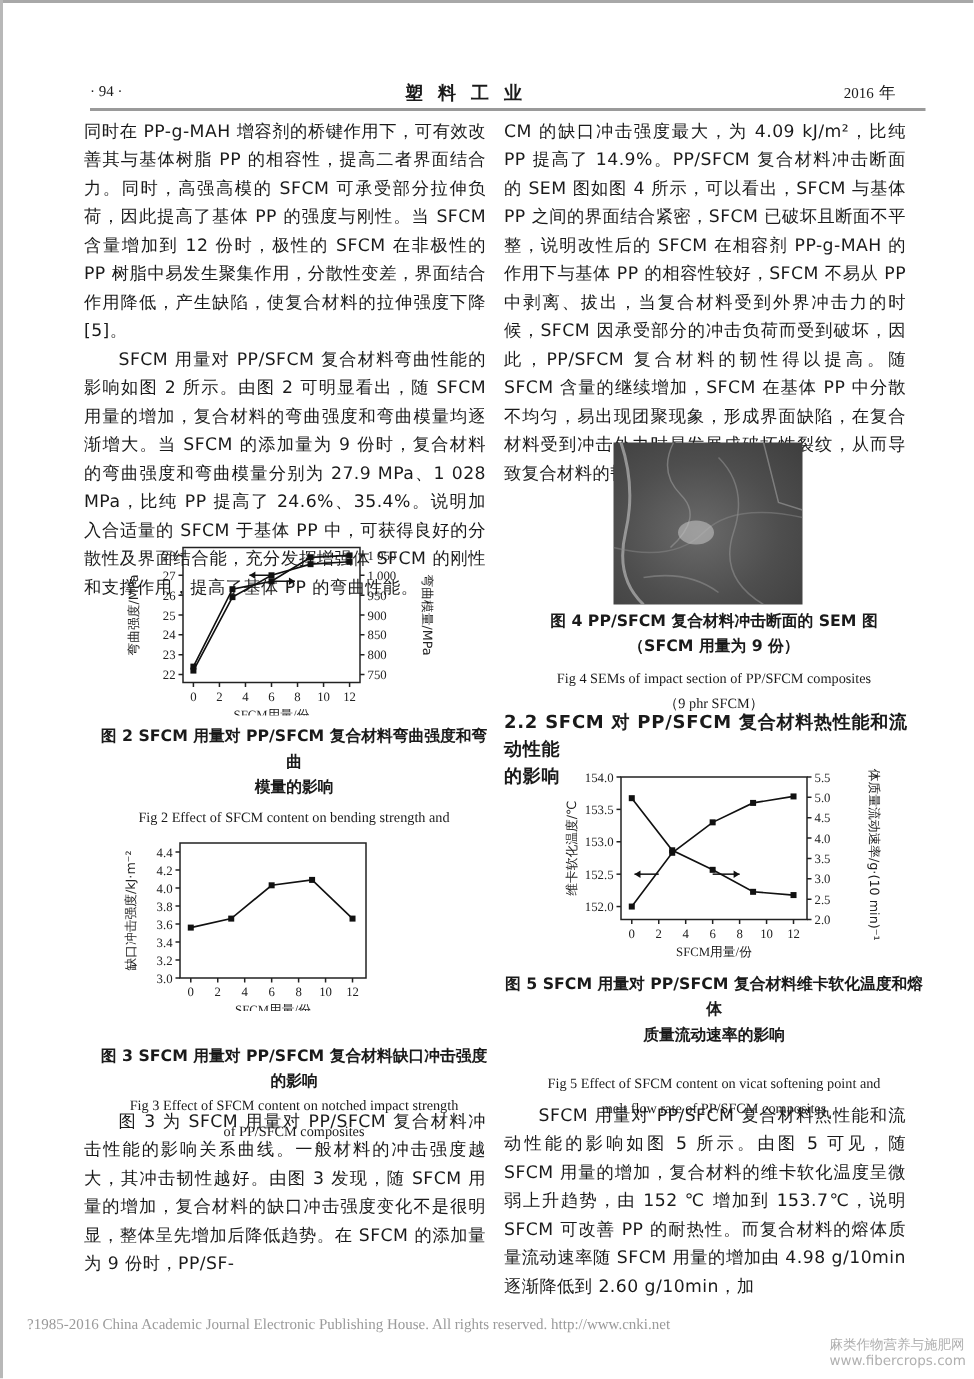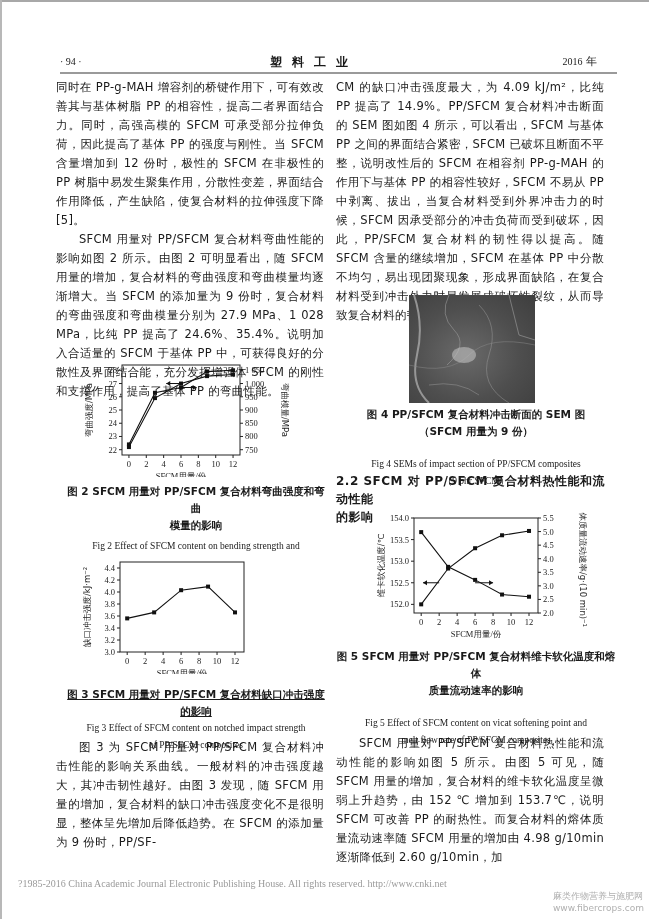--- a/index.html
+++ b/index.html
@@ -161,21 +161,21 @@
         <text x="53" y="14.999999999999972" font-size="8.5" text-anchor="end" fill="#222">4.4</text>
         <text x="0" y="0" font-size="8.5" text-anchor="middle" fill="#222" transform="translate(28,51) rotate(-90)" style="font-family:&quot;DejaVu Sans&quot;,sans-serif">缺口冲击强度/kJ·m⁻²</text>
         <polyline points="65.18840579710145,62.4 92.14492753623188,56.39999999999999 119.10144927536231,34.19999999999998 146.05797101449275,30.60000000000001 173.0144927536232,56.39999999999999" fill="none" stroke="#111" stroke-width="1.1"></polyline>
         <rect x="63.18840579710145" y="60.4" width="4" height="4" fill="#111"></rect>
         <rect x="90.14492753623188" y="54.39999999999999" width="4" height="4" fill="#111"></rect>
         <rect x="117.10144927536231" y="32.19999999999998" width="4" height="4" fill="#111"></rect>
         <rect x="144.05797101449275" y="28.60000000000001" width="4" height="4" fill="#111"></rect>
         <rect x="171.0144927536232" y="54.39999999999999" width="4" height="4" fill="#111"></rect>
       </g>
   </svg>
-  <div class="fig-cap-cn" style="margin-top:8px;text-decoration:underline;">图 3   SFCM 用量对 PP/SFCM 复合材料缺口冲击强度的影响</div>
+  <div class="fig-cap-cn" style="margin-top:18px;">图 3   SFCM 用量对 PP/SFCM 复合材料缺口冲击强度的影响</div>
   <div class="fig-cap-en">
     <div>Fig 3   Effect of SFCM content on notched impact strength</div>
     <div>of PP/SFCM composites</div>
   </div>
 </div>
 
 <div class="col left" style="top:738px;">
   <p class="para indent">图 3 为 SFCM 用量对 PP/SFCM 复合材料冲击性能的影响关系曲线。一般材料的冲击强度越大，其冲击韧性越好。由图 3 发现，随 SFCM 用量的增加，复合材料的缺口冲击强度变化不是很明显，整体呈先增加后降低趋势。在 SFCM 的添加量为 9 份时，PP/SF-</p>
 </div>
 
@@ -193,21 +193,21 @@
     <path d="M100 0 L110 40 L126 45" stroke="#a0a0a0" stroke-width="1" fill="none" opacity="0.6"></path>
     <path d="M20 90 Q50 85 70 100" stroke="#9a9a9a" stroke-width="1" fill="none" opacity="0.5"></path>
   </svg>
 </div>
 
 <div class="figure" style="left:336px; top:406px; width:280px;">
   <div class="fig-cap-cn">
     <div>图 4   PP/SFCM 复合材料冲击断面的 SEM 图</div>
     <div>（SFCM 用量为 9 份）</div>
   </div>
-  <div class="fig-cap-en" style="margin-top:16px;">
+  <div class="fig-cap-en" style="margin-top:5px;">
     <div>Fig 4   SEMs of impact section of PP/SFCM composites</div>
     <div>（9 phr SFCM）</div>
   </div>
 </div>
 
 <div style="position:absolute; left:336px; top:472px; width:280px;">
   <div class="section-heading">2.2  SFCM 对 PP/SFCM 复合材料热性能和流动性能</div>
   <div class="section-heading">的影响</div>
 </div>
 

